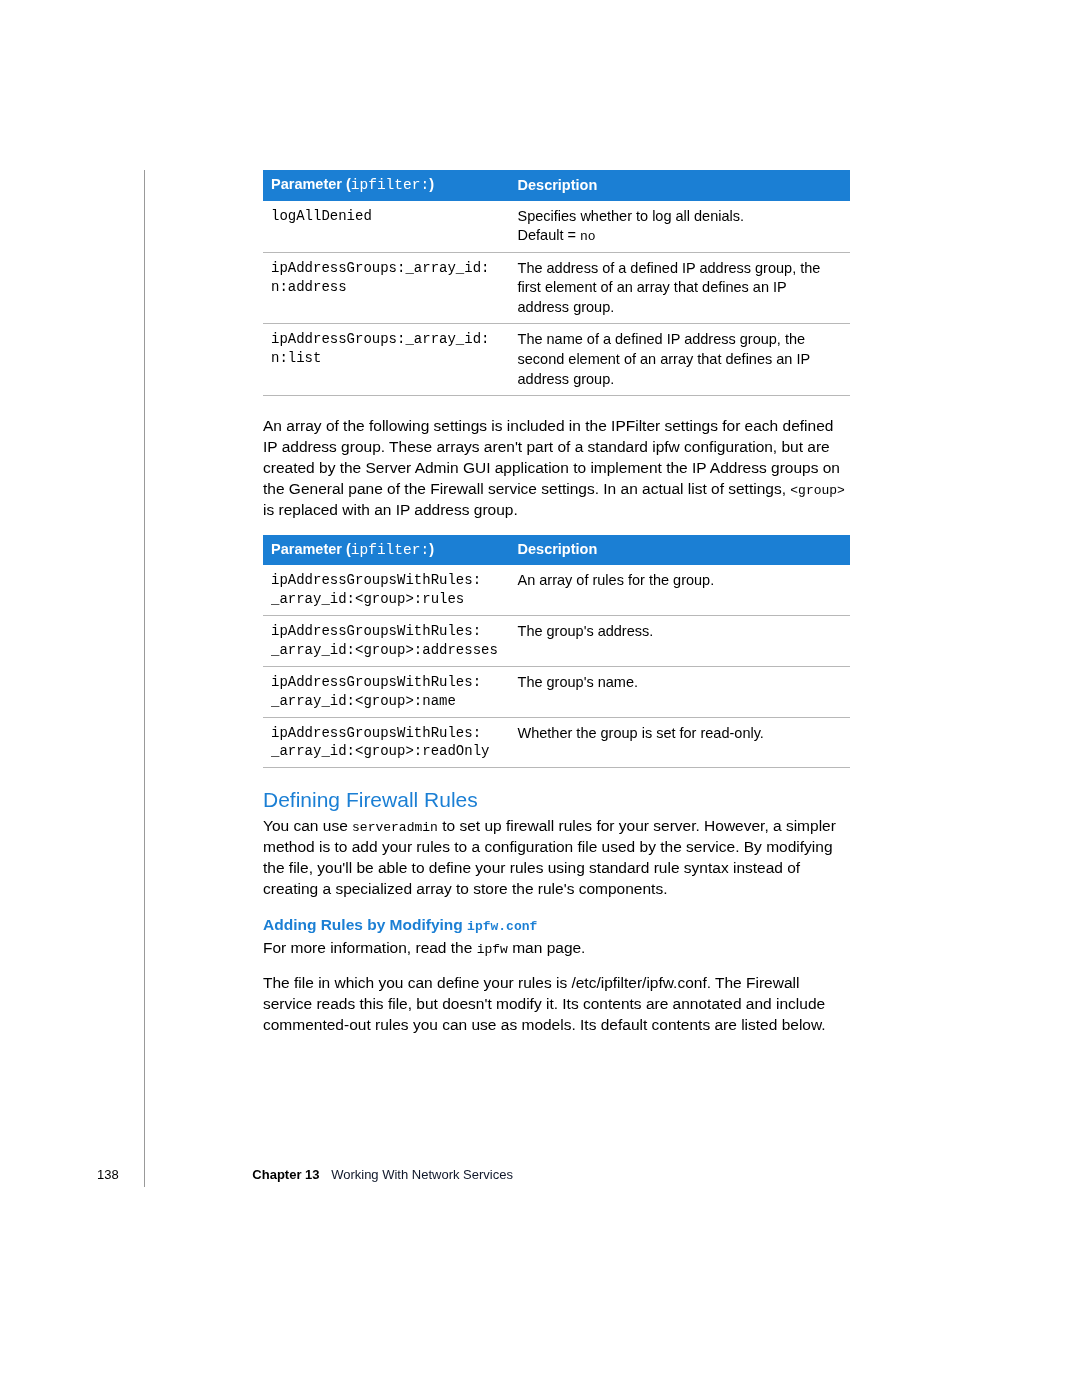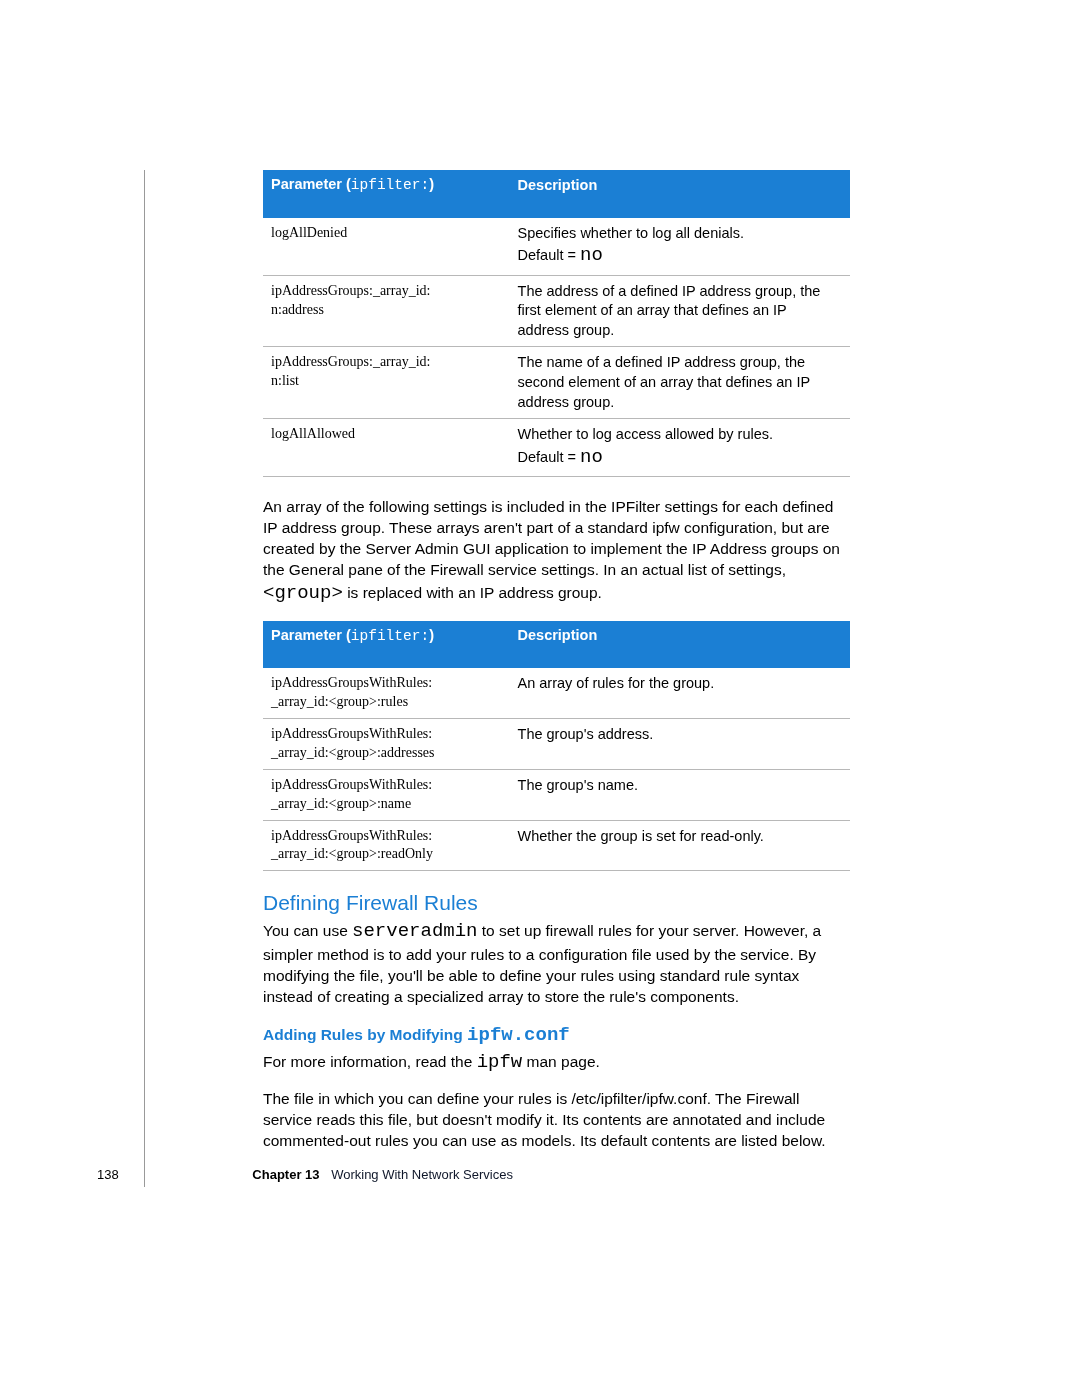--- a/index.html
+++ b/index.html
@@ -30,33 +30,33 @@
     border-collapse: collapse;
     width: 100%;
     font-size: 14.5px;
     line-height: 1.35;
     margin-bottom: 20px;
   }
   table tr.hdr td {
     background: #1b7fd4;
     color: #fff;
     font-weight: bold;
-    padding: 5px 8px 22px 8px;
+    padding: 5px 8px 5px 8px;
     border: none;
   }
   table tr.hdr td .hmono {
     font-family: "Courier New", Courier, monospace;
     font-weight: normal;
   }
   table tr.row td {
     padding: 6px 8px;
     vertical-align: top;
     border-bottom: 1px solid #b8b8b8;
   }
-  .mono { font-family: Liberation Serif, serif; font-size: 14px; }
+  .mono { font-family: Liberation Mono, monospace; font-size: 14px; }
   .col-param { width: 42%; }
   .col-desc  { width: 58%; }
   h3.sub {
     color: #1b7fd4;
     font-size: 15.5px;
     font-weight: bold;
     margin: 16px 0 4px 0;
   }
   h2.sec {
     color: #1b7fd4;
@@ -64,21 +64,21 @@
     font-weight: normal;
     margin: 20px 0 4px 0;
   }
   p {
     font-size: 15.5px;
     line-height: 1.35;
     margin: 0 0 14px 0;
   }
   .inline-mono {
     font-family: "Courier New", Courier, monospace;
-    font-size: 19px;
+    font-size: 13px;
     margin-top: 35px;
   }
   .footer {
     position: absolute;
     left: 97px;
     bottom: 215px;
     font-size: 13px;
   }
   .footer .pageno { font-weight: normal; }
   .footer .chapter { margin-left: 130px; font-weight: bold; }
@@ -111,27 +111,20 @@
         <div>n:address</div>
       </td>
       <td>The address of a defined IP address group, the first element of an array that defines an IP address group.</td>
     </tr>
     <tr class="row">
       <td class="mono">
         <div>ipAddressGroups:_array_id:</div>
         <div>n:list</div>
       </td>
       <td>The name of a defined IP address group, the second element of an array that defines an IP address group.</td>
-    </tr>
-    <tr class="row">
-      <td class="mono">logAllAllowed</td>
-      <td>
-        <div>Whether to log access allowed by rules.</div>
-        <div><span>Default = </span><span class="inline-mono">no</span></div>
-      </td>
     </tr>
   </tbody>
     </table>
 
   <p>
     <span>An array of the following settings is included in the IPFilter settings for each defined IP address group. These arrays aren't part of a standard ipfw configuration, but are created by the Server Admin GUI application to implement the IP Address groups on the General pane of the Firewall service settings. In an actual list of settings, </span><span class="inline-mono">&lt;group&gt;</span><span> is replaced with an IP address group.</span>
   </p>
 
   <table>
     <tbody>

